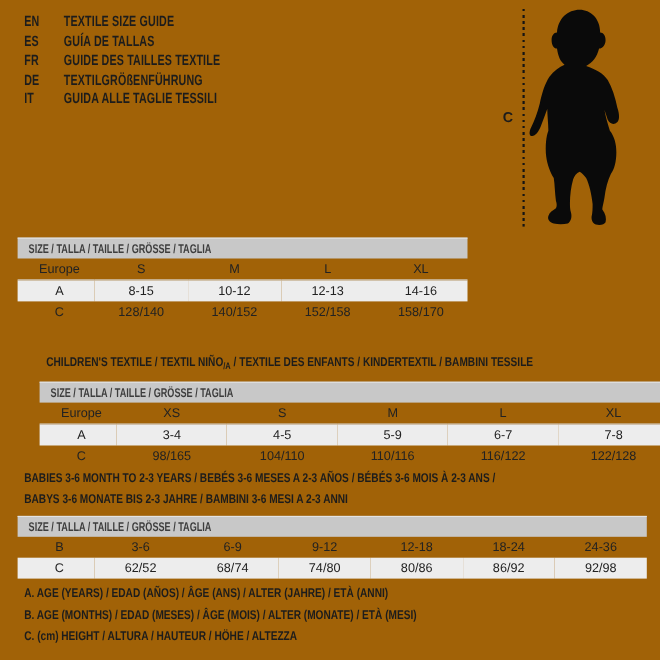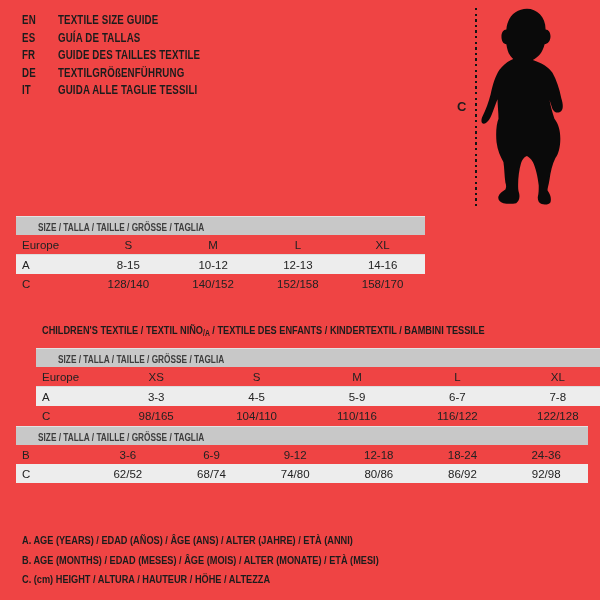--- a/index.html
+++ b/index.html
@@ -2,21 +2,21 @@
 <html style="--bar-bg: #c8c8c8; --bar-fg: #3d3d3d; --shade-bg: #ededed; --sil: #0a0a0a;"><head>
 <meta charset="utf-8">
 <style>
   html, body {
     margin: 0; padding: 0;
     background: #ffffff;
   }
   .page {
     position: relative;
     width: 600px; height: 600px;
-    background: #ef4444;
+    background: #a16207;
     overflow: hidden;
     font-family: "Liberation Sans", "DejaVu Sans", sans-serif;
     color: #1c1c1c;
   }
 
   
   .langs {
     position: absolute; top: 11px; left: 22px;
     transform: scaleX(0.72); transform-origin: left top;
     white-space: nowrap;
@@ -54,38 +54,38 @@
     white-space: nowrap;
   }
   .title-line .sub {
     font-size: 8.5px; vertical-align: -2px;
   }
 
   .bar {
     height: 18px; line-height: 18px;
     background: var(--bar-bg, #c8c8c8);
     color: var(--bar-fg, #3d3d3d);
-    padding-left: 22px;
+    padding-left: 10px;
     border-top: 1px solid #e3e3e3;
     overflow: hidden; white-space: nowrap;
   }
   .bar-text {
     display: inline-block;
     font-weight: bold; font-size: 11.5px;
     transform: scaleX(0.72); transform-origin: left center;
   }
 
   table.grid { width: 100%; border-collapse: collapse; table-layout: fixed; }
   .grid td {
     height: 19px; padding: 0;
     font-size: 11.5px; font-weight: normal;
     text-align: center; vertical-align: middle;
     color: #222;
   }
-  .grid td.lbl { text-align: left; padding-left: 6px; width: 64px; }
+  .grid td.lbl { text-align: center; padding-left: 6px; width: 64px; }
   .grid tr.shaded td { background: var(--shade-bg, #ededed); }
   .t0 .grid tr:first-child td, .t1 .grid tr:first-child td {
     border-bottom: 1px solid #dcdcdc;
   }
 
   
   .legend {
     position: absolute; left: 22px; top: 531px;
     transform: scaleX(0.8); transform-origin: left top;
     white-space: nowrap;
@@ -208,38 +208,42 @@
           <tr>
             <td class="lbl">Europe</td>
             <td class="val">XS</td>
             <td class="val">S</td>
             <td class="val">M</td>
             <td class="val">L</td>
             <td class="val">XL</td>
           </tr>
           <tr class="shaded">
             <td class="lbl">A</td>
-            <td class="val">3-3</td>
+            <td class="val">3-4</td>
             <td class="val">4-5</td>
             <td class="val">5-9</td>
             <td class="val">6-7</td>
             <td class="val">7-8</td>
           </tr>
           <tr>
             <td class="lbl">C</td>
             <td class="val">98/165</td>
             <td class="val">104/110</td>
             <td class="val">110/116</td>
             <td class="val">116/122</td>
             <td class="val">122/128</td>
           </tr>
         </tbody>
       </table>
     </section>
   <section class="tbl t2">
+      <div class="tbl-title">
+        <div class="title-line"><span>BABIES 3-6 MONTH TO 2-3 YEARS / BEBÉS 3-6 MESES A 2-3 AÑOS / BÉBÉS 3-6 MOIS À 2-3 ANS /</span></div>
+        <div class="title-line"><span>BABYS 3-6 MONATE BIS 2-3 JAHRE / BAMBINI 3-6 MESI A 2-3 ANNI</span></div>
+      </div>
       <div class="bar"><span class="bar-text">SIZE / TALLA / TAILLE / GRÖSSE / TAGLIA</span></div>
       <table class="grid">
         <tbody>
           <tr>
             <td class="lbl">B</td>
             <td class="val">3-6</td>
             <td class="val">6-9</td>
             <td class="val">9-12</td>
             <td class="val">12-18</td>
             <td class="val">18-24</td>

